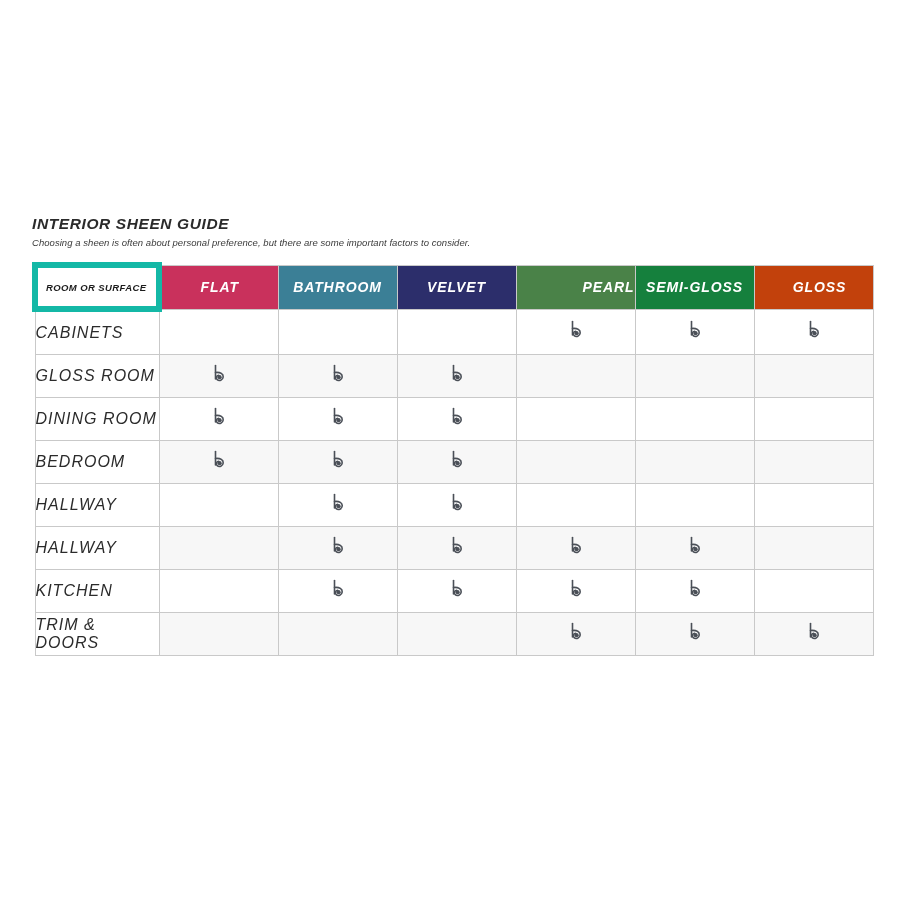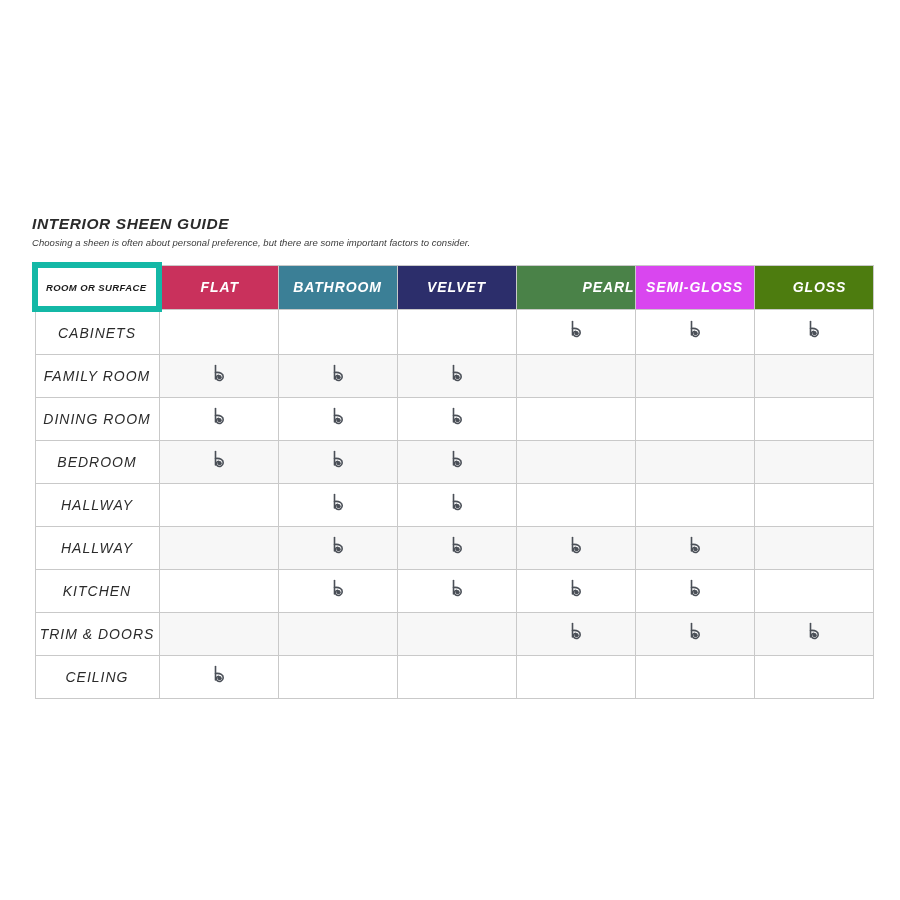--- a/index.html
+++ b/index.html
@@ -64,24 +64,24 @@
     letter-spacing: 0.4px;
     font-size: 9.5px;
     border: 6px solid #14b8a6;
   }
   tbody td {
     height: 42px;
     vertical-align: middle;
     text-align: center;
   }
   tbody td.rowlabel {
-    font-size: 14px;
+    font-size: 16px;
     letter-spacing: 1px;
     color: #2b2b2b;
-    text-align: center;
+    text-align: left;
     background: #ffffff;
   }
   tbody tr.alt td {
     background: #f7f7f7;
   }
   tbody tr.alt td.rowlabel {
     background: #ffffff;
   }
   .mark {
     display: inline-block;
@@ -112,22 +112,22 @@
           <col class="cx">
           <col class="cx">
       </colgroup>
       <thead>
         <tr>
           <th class="rowhead">ROOM OR SURFACE</th>
         <th style="background: rgb(201, 49, 92);">FLAT</th>
             <th style="background: rgb(59, 127, 150);">BATHROOM</th>
             <th style="background: rgb(44, 46, 107);">VELVET</th>
             <th style="background: rgb(74, 130, 72); text-align: right;">PEARL</th>
-            <th style="background: #d946ef;">SEMI-GLOSS</th>
-            <th style="background: #4d7c0f; padding-left: 12px;">GLOSS</th>
+            <th style="background: #15803d;">SEMI-GLOSS</th>
+            <th style="background: #c2410c; padding-left: 12px;">GLOSS</th>
           </tr>
       </thead>
       <tbody>
           <tr>
             <td class="rowlabel">CABINETS</td>
             <td></td>
             <td></td>
             <td></td>
             <td><span class="mark"><svg width="20" height="24" viewBox="0 0 20 24">
                   <path d="M6.5 1.5 L6.5 15.0" stroke="#4a4f57" stroke-width="1.6" fill="none" stroke-linecap="round"></path>
@@ -139,21 +139,21 @@
                   <path d="M6.5 8.5 C11.5 8.0, 14.5 10.0, 14.2 13.0 C13.9 16.2, 10.2 17.4, 8.2 15.6 C6.6 14.1, 7.3 11.6, 9.6 11.2" stroke="#4a4f57" stroke-width="1.6" fill="none" stroke-linecap="round" stroke-linejoin="round"></path>
                   <circle cx="10.6" cy="13.2" r="2.1" fill="#4a4f57"></circle>
                 </svg></span></td>
             <td><span class="mark"><svg width="20" height="24" viewBox="0 0 20 24">
                   <path d="M6.5 1.5 L6.5 15.0" stroke="#4a4f57" stroke-width="1.6" fill="none" stroke-linecap="round"></path>
                   <path d="M6.5 8.5 C11.5 8.0, 14.5 10.0, 14.2 13.0 C13.9 16.2, 10.2 17.4, 8.2 15.6 C6.6 14.1, 7.3 11.6, 9.6 11.2" stroke="#4a4f57" stroke-width="1.6" fill="none" stroke-linecap="round" stroke-linejoin="round"></path>
                   <circle cx="10.6" cy="13.2" r="2.1" fill="#4a4f57"></circle>
                 </svg></span></td>
           </tr>
           <tr class="alt">
-            <td class="rowlabel">FAMILY ROOM</td>
+            <td class="rowlabel">GLOSS ROOM</td>
             <td><span class="mark"><svg width="20" height="24" viewBox="0 0 20 24">
                   <path d="M6.5 1.5 L6.5 15.0" stroke="#4a4f57" stroke-width="1.6" fill="none" stroke-linecap="round"></path>
                   <path d="M6.5 8.5 C11.5 8.0, 14.5 10.0, 14.2 13.0 C13.9 16.2, 10.2 17.4, 8.2 15.6 C6.6 14.1, 7.3 11.6, 9.6 11.2" stroke="#4a4f57" stroke-width="1.6" fill="none" stroke-linecap="round" stroke-linejoin="round"></path>
                   <circle cx="10.6" cy="13.2" r="2.1" fill="#4a4f57"></circle>
                 </svg></span></td>
             <td><span class="mark"><svg width="20" height="24" viewBox="0 0 20 24">
                   <path d="M6.5 1.5 L6.5 15.0" stroke="#4a4f57" stroke-width="1.6" fill="none" stroke-linecap="round"></path>
                   <path d="M6.5 8.5 C11.5 8.0, 14.5 10.0, 14.2 13.0 C13.9 16.2, 10.2 17.4, 8.2 15.6 C6.6 14.1, 7.3 11.6, 9.6 11.2" stroke="#4a4f57" stroke-width="1.6" fill="none" stroke-linecap="round" stroke-linejoin="round"></path>
                   <circle cx="10.6" cy="13.2" r="2.1" fill="#4a4f57"></circle>
                 </svg></span></td>
@@ -288,30 +288,17 @@
             <td><span class="mark"><svg width="20" height="24" viewBox="0 0 20 24">
                   <path d="M6.5 1.5 L6.5 15.0" stroke="#4a4f57" stroke-width="1.6" fill="none" stroke-linecap="round"></path>
                   <path d="M6.5 8.5 C11.5 8.0, 14.5 10.0, 14.2 13.0 C13.9 16.2, 10.2 17.4, 8.2 15.6 C6.6 14.1, 7.3 11.6, 9.6 11.2" stroke="#4a4f57" stroke-width="1.6" fill="none" stroke-linecap="round" stroke-linejoin="round"></path>
                   <circle cx="10.6" cy="13.2" r="2.1" fill="#4a4f57"></circle>
                 </svg></span></td>
             <td><span class="mark"><svg width="20" height="24" viewBox="0 0 20 24">
                   <path d="M6.5 1.5 L6.5 15.0" stroke="#4a4f57" stroke-width="1.6" fill="none" stroke-linecap="round"></path>
                   <path d="M6.5 8.5 C11.5 8.0, 14.5 10.0, 14.2 13.0 C13.9 16.2, 10.2 17.4, 8.2 15.6 C6.6 14.1, 7.3 11.6, 9.6 11.2" stroke="#4a4f57" stroke-width="1.6" fill="none" stroke-linecap="round" stroke-linejoin="round"></path>
                   <circle cx="10.6" cy="13.2" r="2.1" fill="#4a4f57"></circle>
                 </svg></span></td>
-          </tr>
-          <tr>
-            <td class="rowlabel">CEILING</td>
-            <td><span class="mark"><svg width="20" height="24" viewBox="0 0 20 24">
-                  <path d="M6.5 1.5 L6.5 15.0" stroke="#4a4f57" stroke-width="1.6" fill="none" stroke-linecap="round"></path>
-                  <path d="M6.5 8.5 C11.5 8.0, 14.5 10.0, 14.2 13.0 C13.9 16.2, 10.2 17.4, 8.2 15.6 C6.6 14.1, 7.3 11.6, 9.6 11.2" stroke="#4a4f57" stroke-width="1.6" fill="none" stroke-linecap="round" stroke-linejoin="round"></path>
-                  <circle cx="10.6" cy="13.2" r="2.1" fill="#4a4f57"></circle>
-                </svg></span></td>
-            <td></td>
-            <td></td>
-            <td></td>
-            <td></td>
-            <td></td>
           </tr>
         </tbody>
     </table>
   </div>
 </div>
 
 </body></html>

